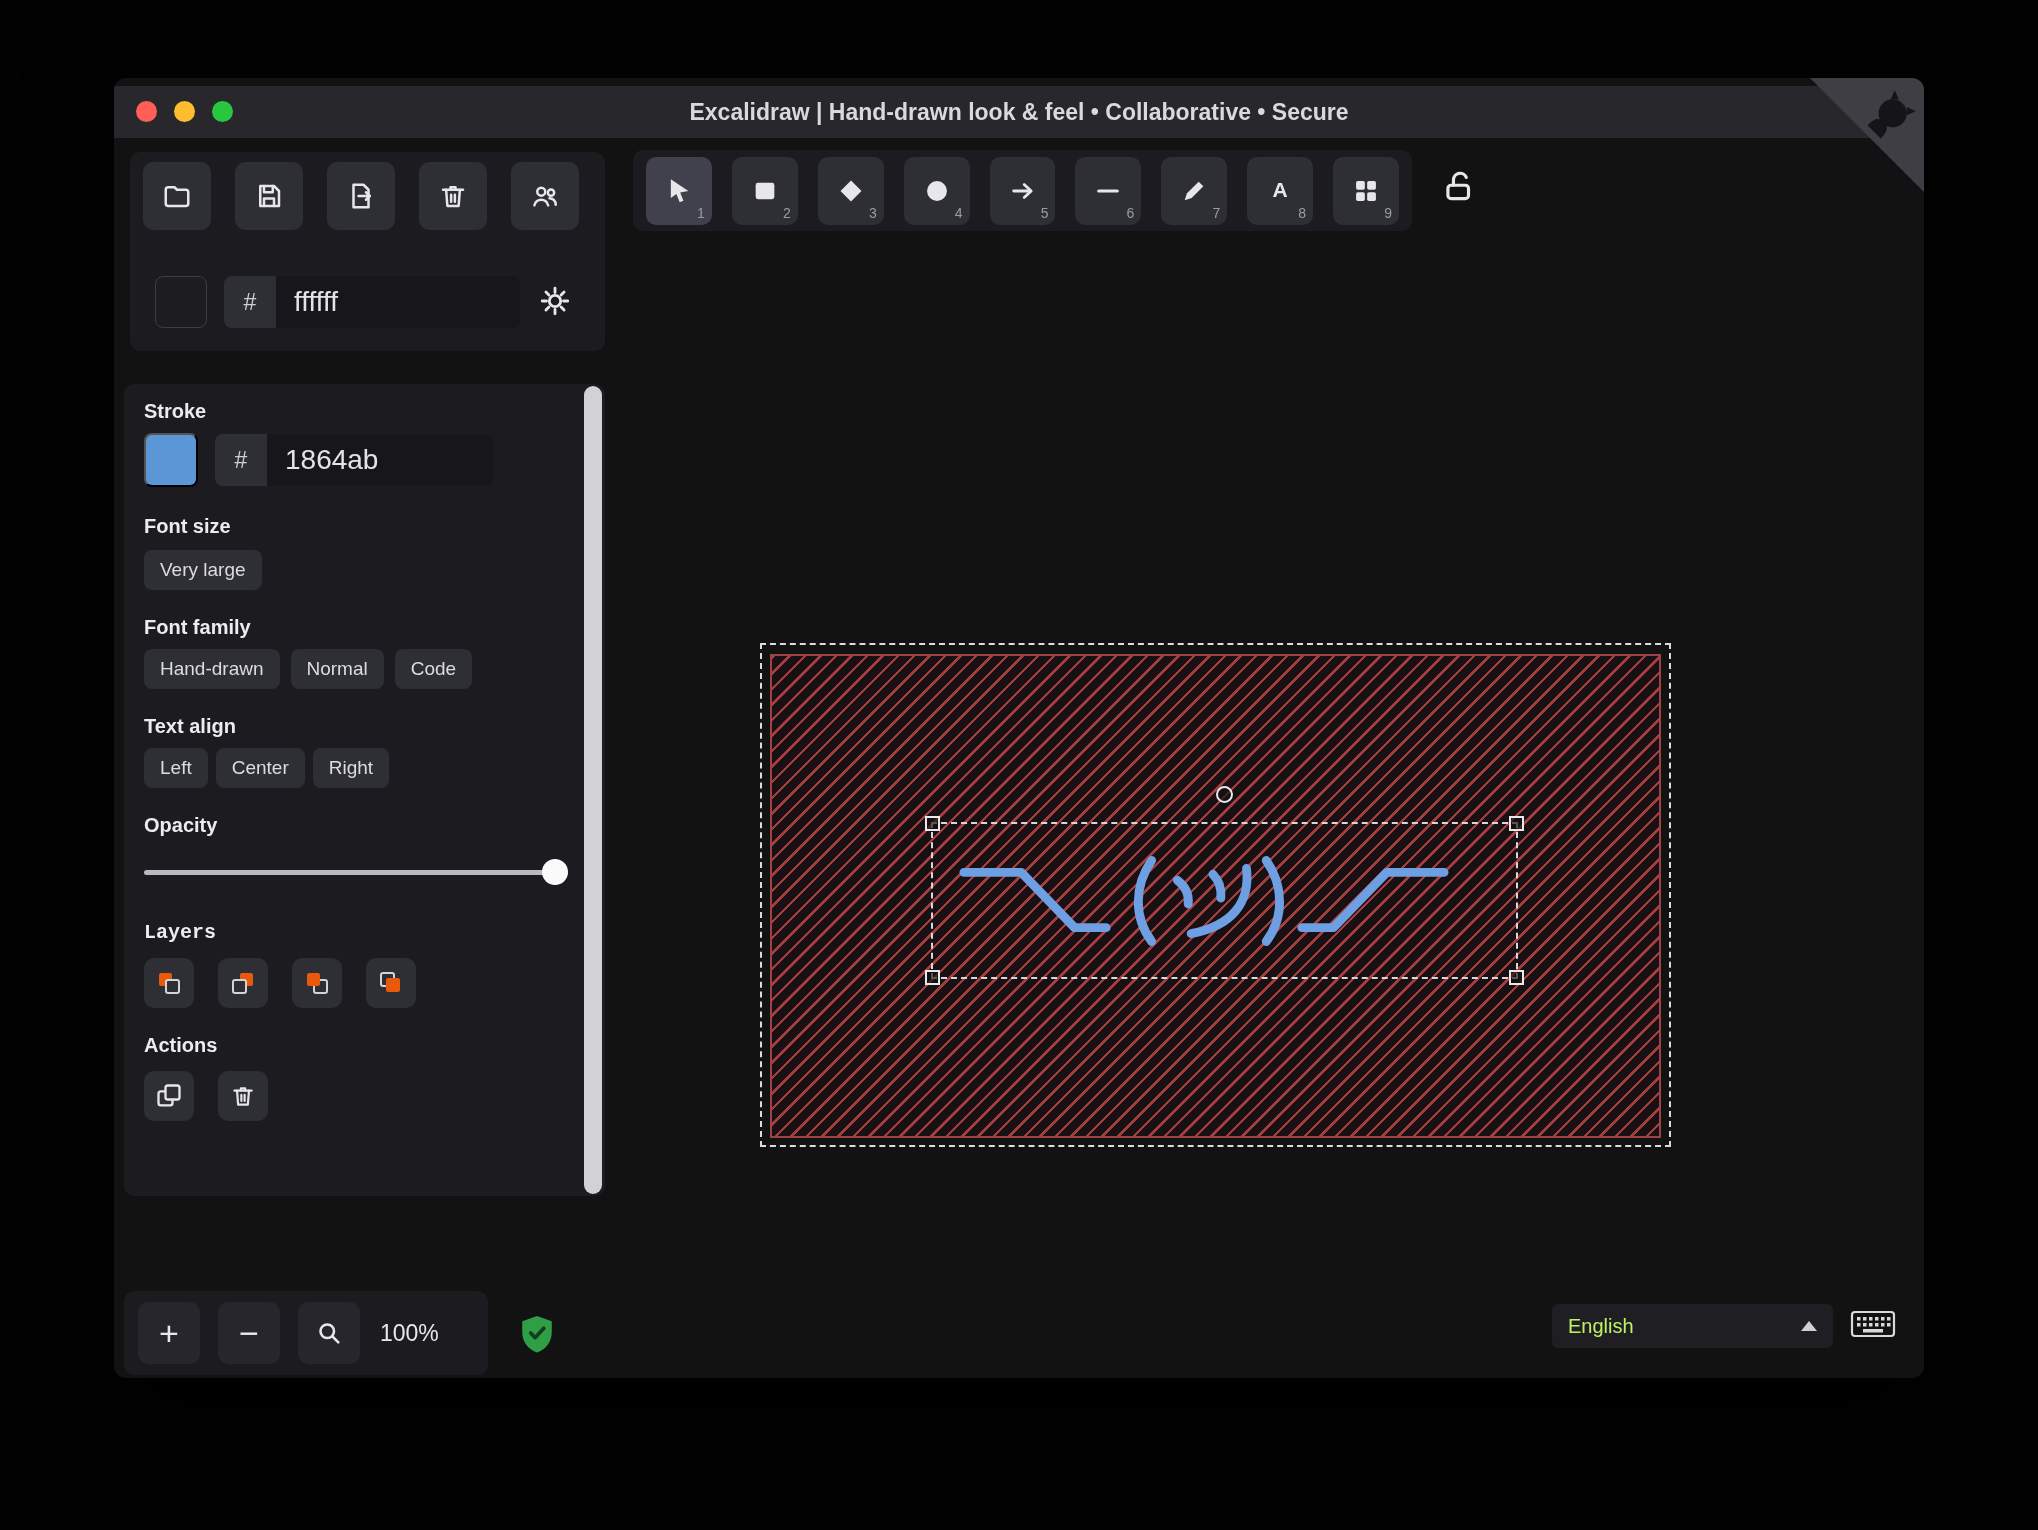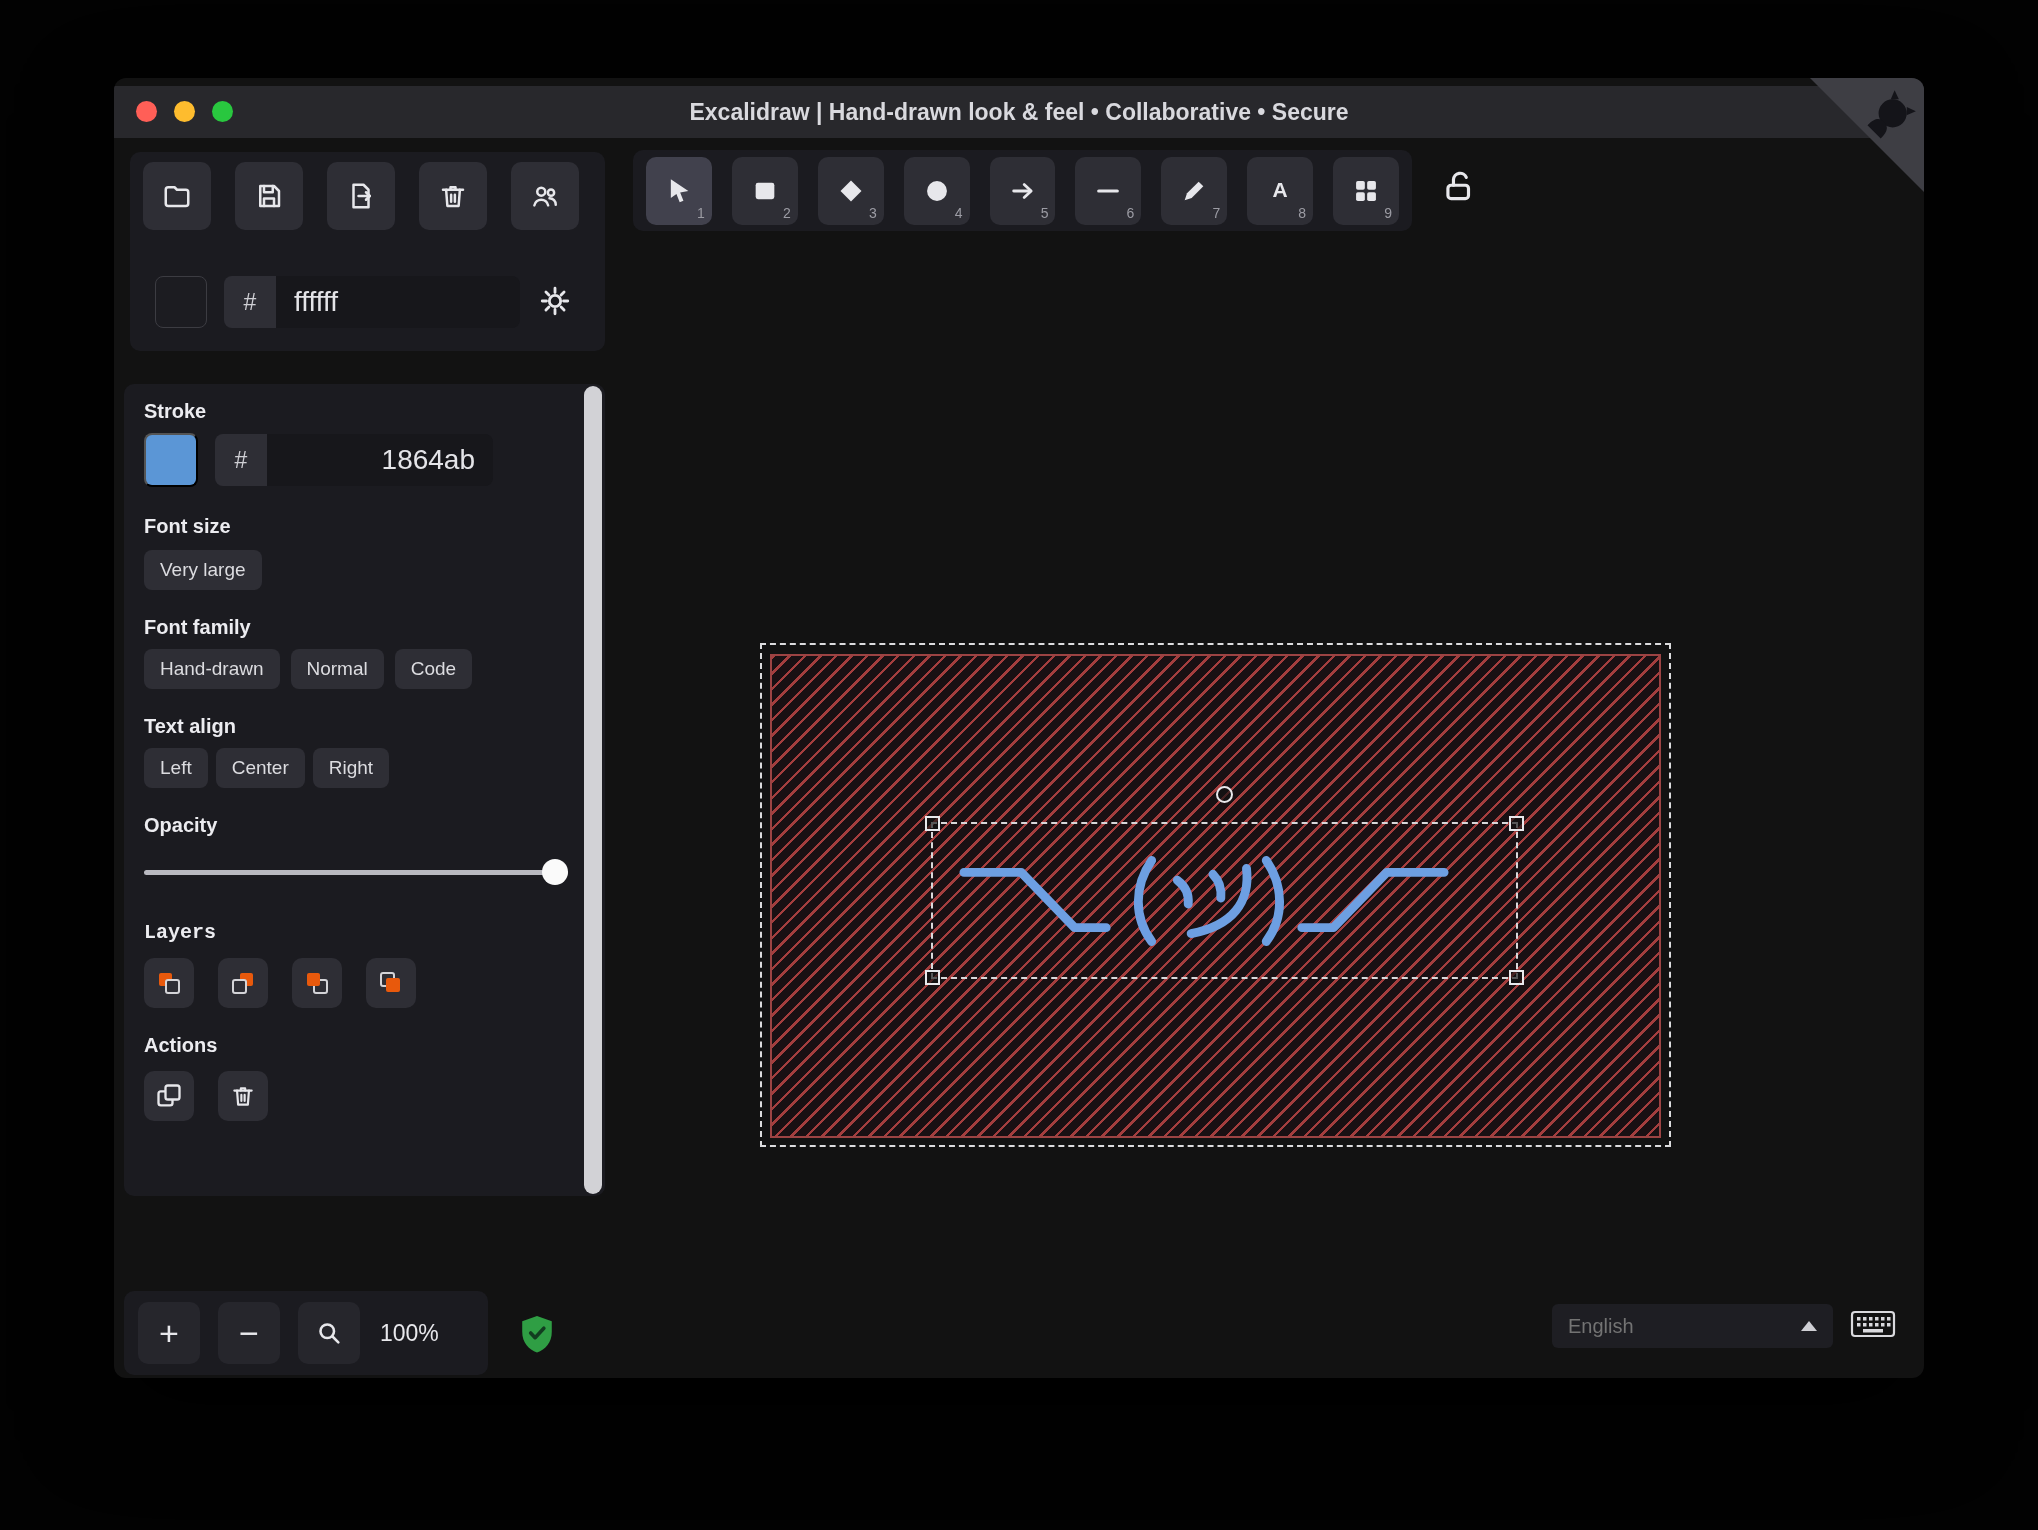--- a/index.html
+++ b/index.html
@@ -70,21 +70,21 @@
   .rot-handle{position:absolute;left:calc(50% - 9px);top:-38px;width:17px;height:17px;border:2.5px solid #e8e8ec;
               border-radius:50%;background:rgba(18,18,18,.65);box-sizing:border-box;cursor:grab;}
 
   
   .zoom-island{left:10px;top:1213px;width:364px;height:84px;display:flex;align-items:center;gap:18px;padding:0 14px;box-sizing:border-box;}
   .zoombtn{width:62px;height:62px;background:#26262c;border:none;border-radius:10px;color:#e8e8ec;font-size:34px;
            display:flex;align-items:center;justify-content:center;cursor:pointer;padding:0;line-height:1;}
   .zoomlevel{color:#e8e8ec;font-size:23px;margin-left:2px;}
   .shield{position:absolute;left:407px;top:1237px;z-index:5;}
   .lang-select{position:absolute;left:1438px;top:1226px;width:281px;height:44px;background:#1e1e23;border:none;
-               border-radius:6px;display:flex;align-items:center;color:#737373;font-size:20px;padding:0 16px;
+               border-radius:6px;display:flex;align-items:center;color:#bef264;font-size:20px;padding:0 16px;
                box-sizing:border-box;cursor:pointer;z-index:5;font-family:"Liberation Sans",sans-serif;}
   .lang-arrow{margin-left:auto;width:0;height:0;border-left:8px solid transparent;border-right:8px solid transparent;
               border-bottom:10px solid #cfcfd4;}
   .kbd-wrap{position:absolute;left:1736px;top:1229px;z-index:5;background:transparent;border:none;cursor:pointer;padding:0;}
 
   .ic{stroke:#e7e7eb;stroke-width:2;fill:none;stroke-linecap:round;stroke-linejoin:round;}
   .icf{fill:#e7e7eb;}
 </style>
 </head>
 <body>
@@ -235,21 +235,21 @@
         <path d="M8.5 11.5 V8 a4.2 4.2 0 0 1 8.1 -1.4"></path>
       </svg>
     </button>
 
     <div class="island panel">
       <div class="sec-label">Stroke</div>
       <div class="stroke-row">
         <button class="stroke-swatch"></button>
         <div class="hexgroup">
           <span class="hash">#</span>
-          <input class="hexval" style="width: 190px; text-align: right;" readonly="" value="1864ab">
+          <input class="hexval" style="width: 190px;" readonly="" value="1864ab">
         </div>
       </div>
 
       <div class="sec-label">Font size</div>
       <div class="pill-row">
         <button class="pill">Very large</button>
       </div>
 
       <div class="sec-label mt26">Font family</div>
       <div class="pill-row" style="margin-top:0;">

